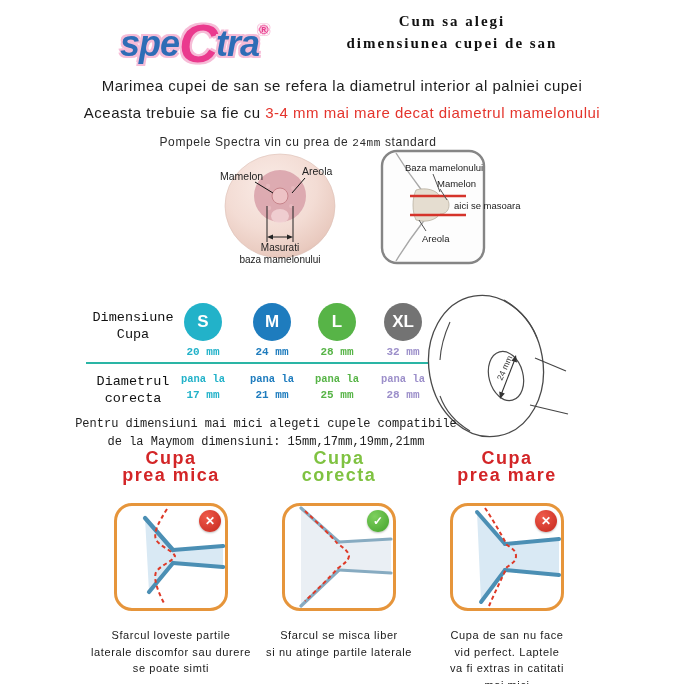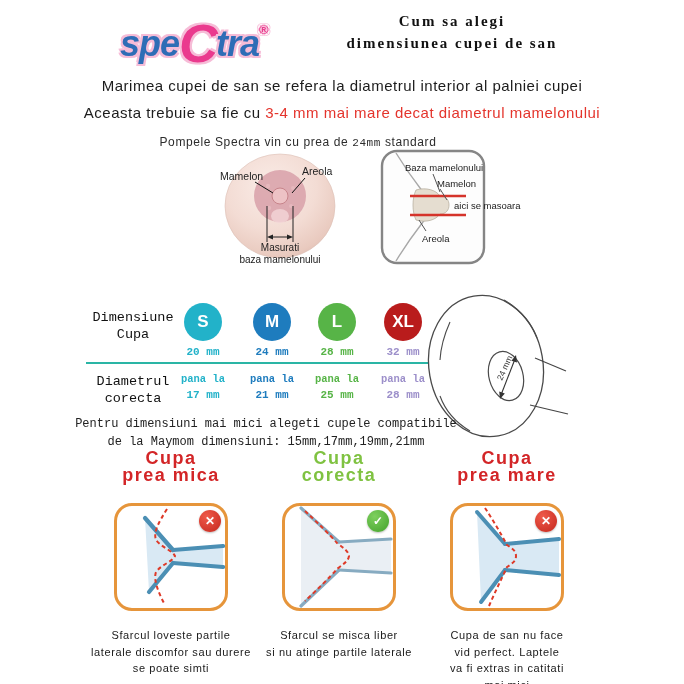--- a/index.html
+++ b/index.html
@@ -155,21 +155,21 @@
 
   <div class="size-circle c1" style="background-color: rgb(34, 178, 201);">
       <span>S</span>
     </div>
   <div class="size-circle c2" style="background-color: rgb(30, 124, 190);">
       <span>M</span>
     </div>
   <div class="size-circle c3" style="background-color: rgb(87, 180, 71);">
       <span>L</span>
     </div>
-  <div class="size-circle c4" style="background-color: #b91c1c;">
+  <div class="size-circle c4" style="background-color: #737373;">
       <span>XL</span>
     </div>
 
   <div class="size-val v1" style="color: rgb(34, 178, 201);">20 mm</div>
   <div class="size-val v2" style="color: rgb(30, 124, 190);">24 mm</div>
   <div class="size-val v3" style="color: rgb(87, 180, 71);">28 mm</div>
   <div class="size-val v4" style="color: rgb(156, 143, 202);">32 mm</div>
 
   <div class="divider"></div>
 

